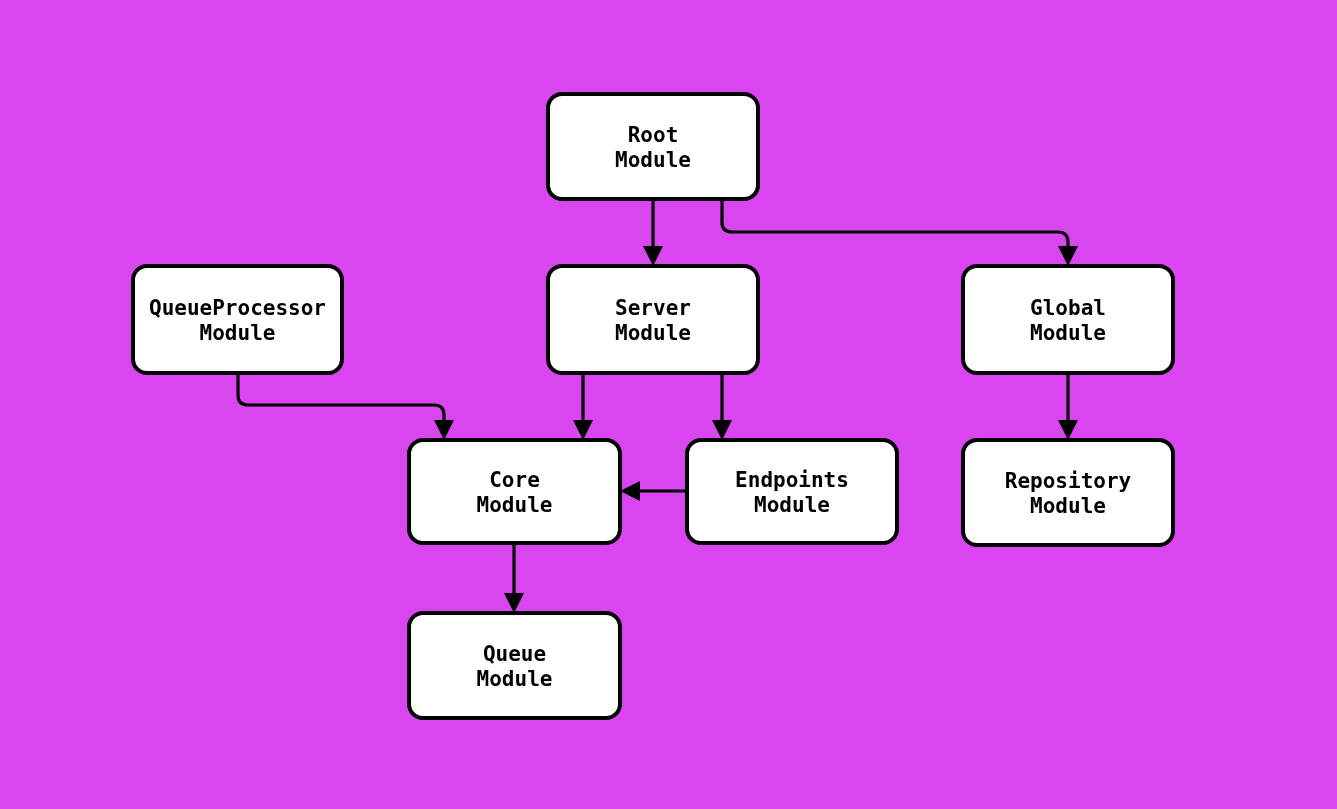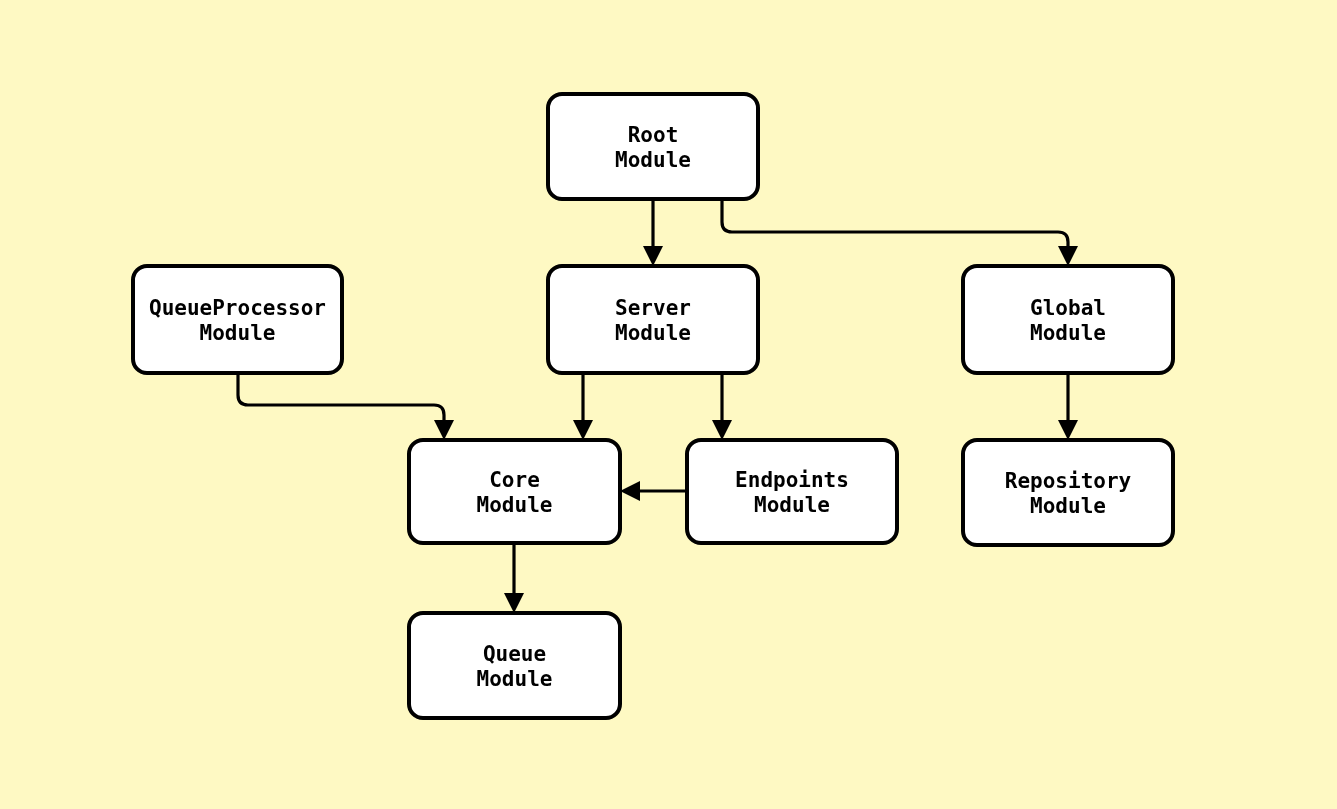--- a/index.html
+++ b/index.html
@@ -11,21 +11,21 @@
   body {
     width: 1337px;
     height: 809px;
     overflow: hidden;
     font-family: "DejaVu Sans Mono", "Liberation Mono", monospace;
   }
   #diagram-root {
     position: relative;
     width: 1337px;
     height: 809px;
-    background: #fef9c3;
+    background: #d946ef;
   }
   svg#diagram-svg {
     position: absolute;
     top: 0;
     left: 0;
     width: 1337px;
     height: 809px;
     display: block;
   }
   .node-box {

